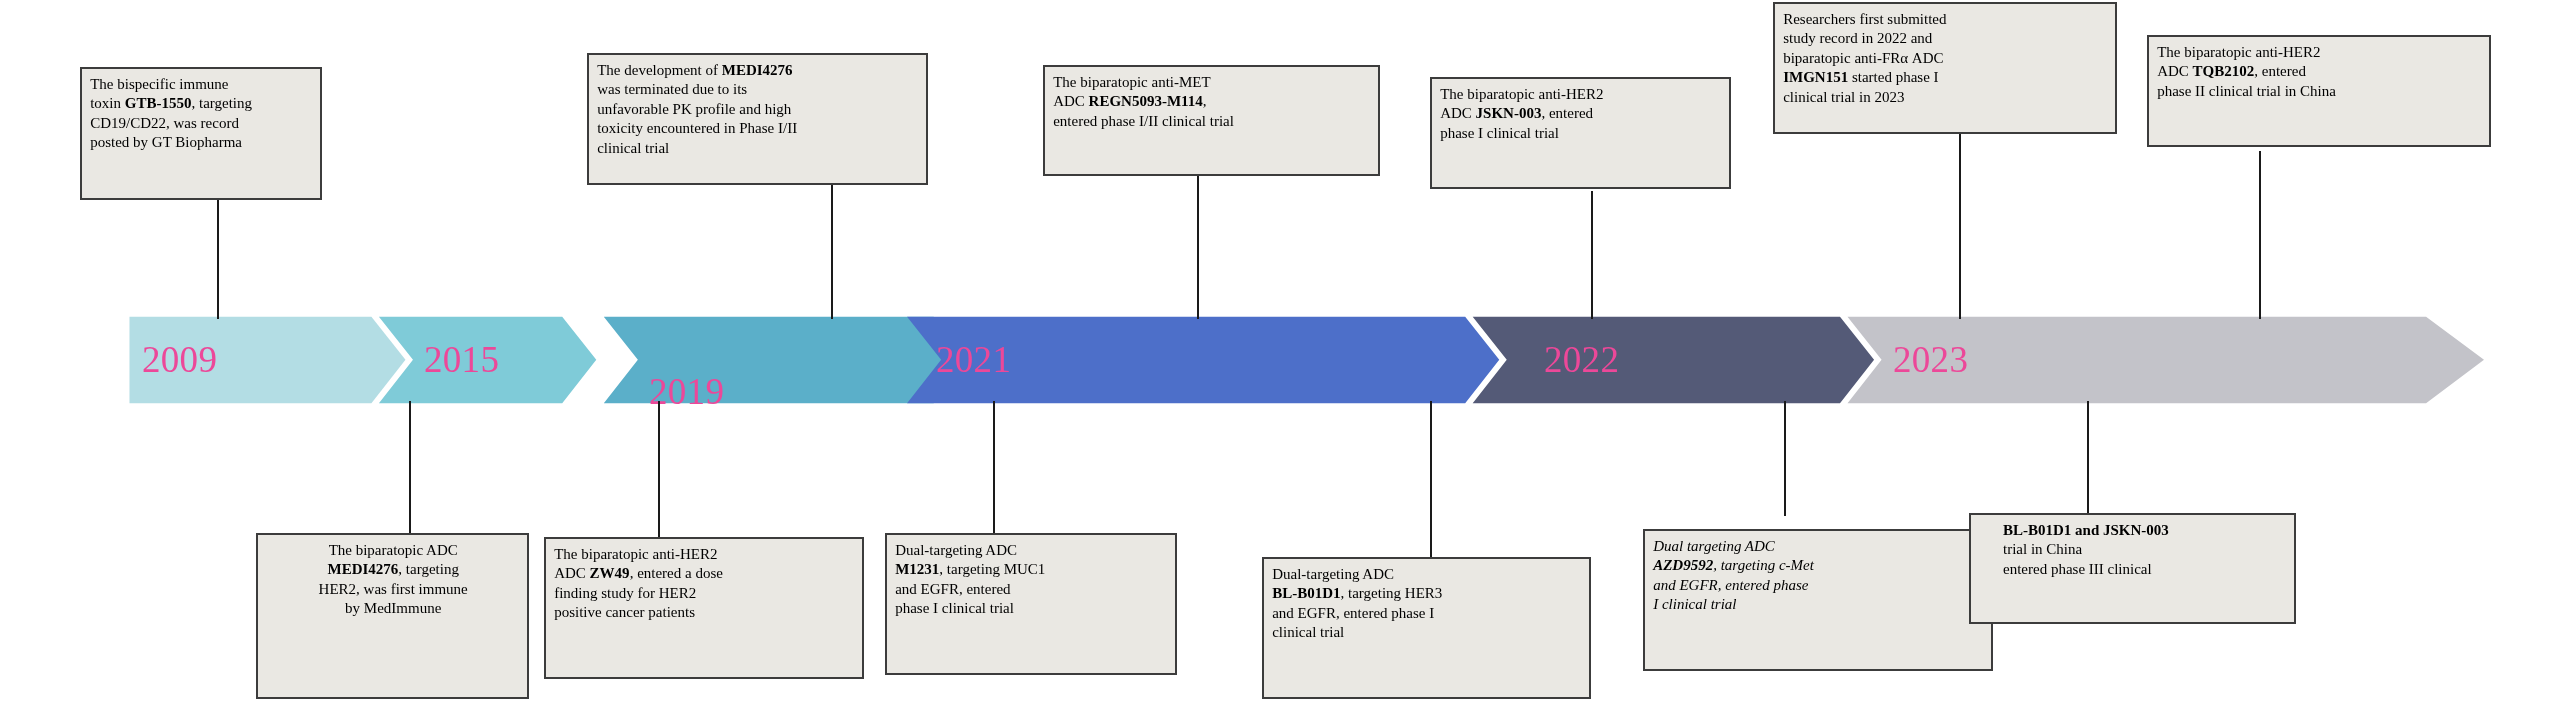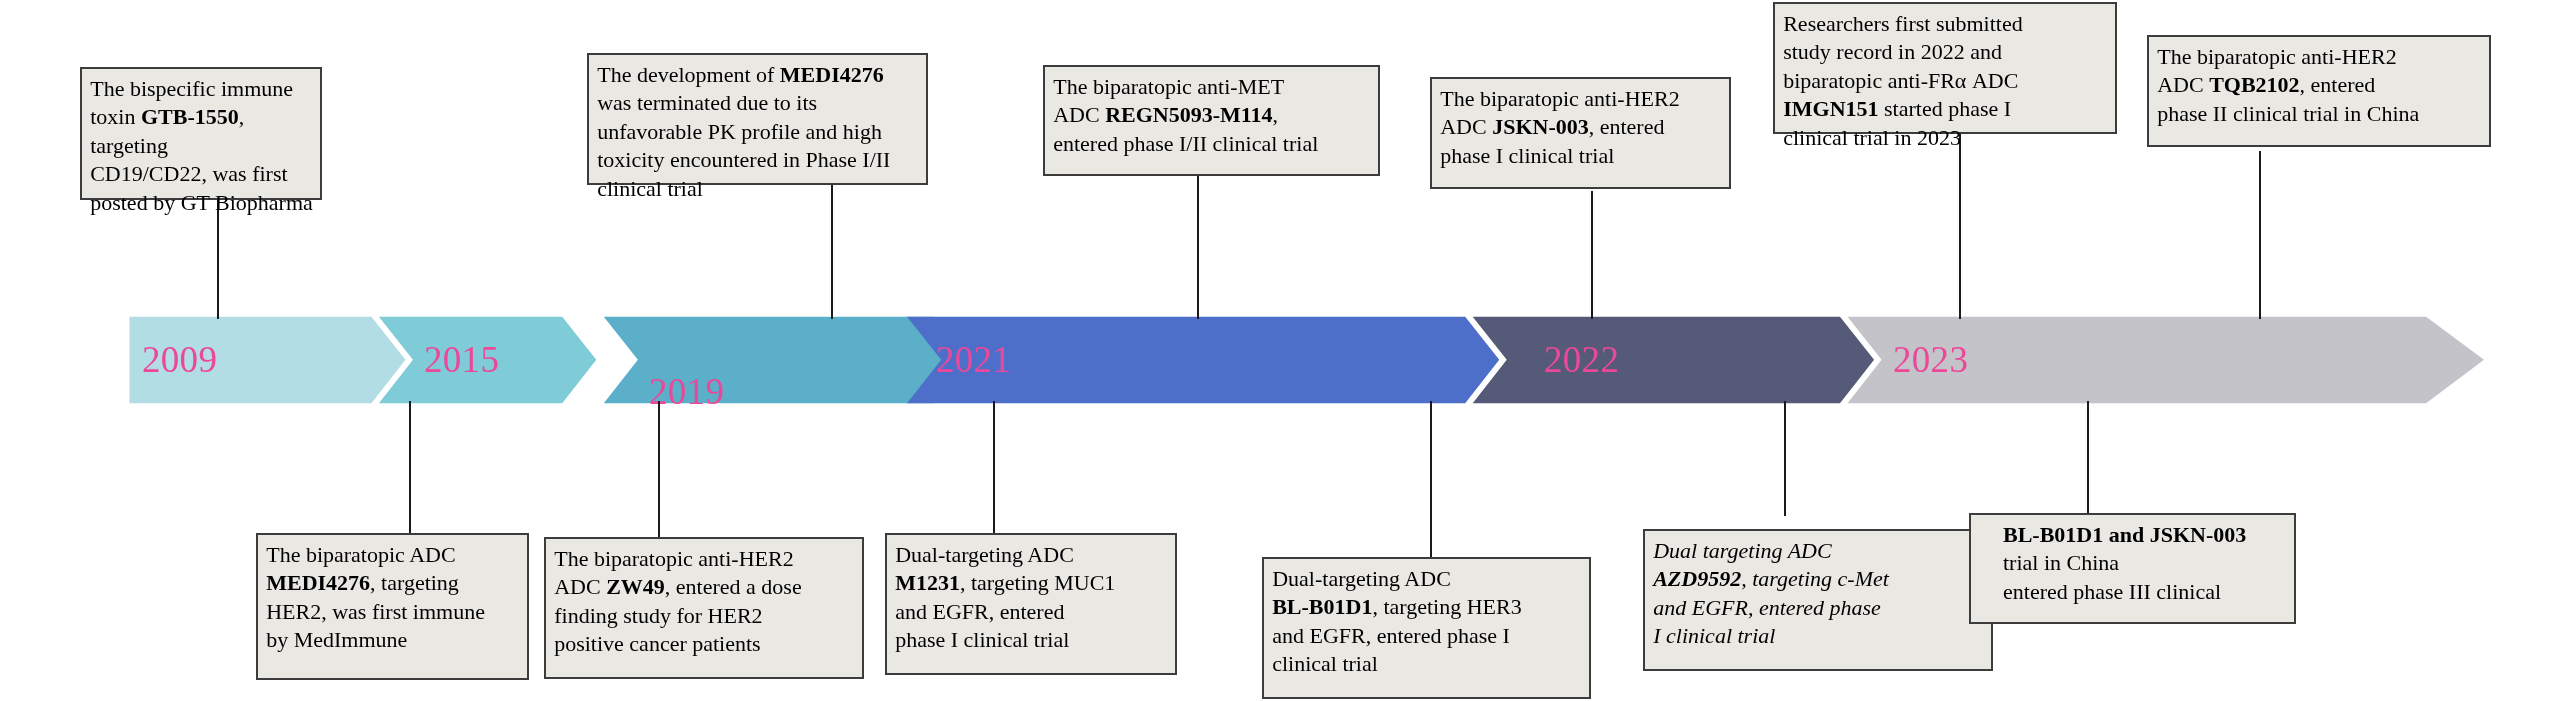--- a/index.html
+++ b/index.html
@@ -11,21 +11,21 @@
   
   .connector{position:absolute;width:2px;background:#1a1a1a;}
 
   
   .callout{
     position:absolute;
     background:#eae8e3;
     border:2px solid #3c3c3c;
     box-sizing:border-box;
     color:#000000;
-    font-size:22px;
+    font-size:15px;
     line-height:1.30;
     padding:5.5px 6.8px 5.5px 8.2px;
   }
   .callout b{font-weight:bold;}
 
   
   #band{position:absolute;left:0;top:0;width:2576px;height:701px;}
 
   .yearlabel{
     position:absolute;
@@ -73,21 +73,21 @@
   <div class="connector" style="left:409px; top:401px; height:134px;"></div>
   <div class="connector" style="left:658px; top:401px; height:136px;"></div>
   <div class="connector" style="left:993px;top:401px; height:132px;"></div>
   <div class="connector" style="left:1430px;top:401px; height:156px;"></div>
   <div class="connector" style="left:1784px;top:401px; height:115px;"></div>
   <div class="connector" style="left:2087px;top:401px; height:142px;"></div>
 
   <div class="callout" style="left:80px;top:67px;width:242px;height:133px;">
     <div><span>The bispecific immune</span></div>
     <div>toxin <b>GTB-1550</b>, targeting</div>
-    <div><span>CD19/CD22, was first</span></div>
+    <div><span>CD19/CD22, was record</span></div>
     <div><span>posted by GT Biopharma</span></div>
   </div>
 
   <div class="callout" style="left:587px;top:53px;width:341px;height:132px;">
     <div>The development of <b>MEDI4276</b></div>
     <div><span>was terminated due to its</span></div>
     <div><span>unfavorable PK profile and high</span></div>
     <div><span>toxicity encountered in Phase I/II</span></div>
     <div><span>clinical trial</span></div>
   </div>
@@ -111,21 +111,21 @@
     <div><b>IMGN151</b> started phase I</div>
     <div><span>clinical trial in 2023</span></div>
   </div>
 
   <div class="callout" style="left:2147px;top:35px;width:344px;height:112px;">
     <div><span>The biparatopic anti-HER2</span></div>
     <div>ADC <b>TQB2102</b>, entered</div>
     <div><span>phase II clinical trial in China</span></div>
   </div>
 
-  <div class="callout" style="left:256px;top:533px;width:273px;height:147px;">
+  <div class="callout" style="left:256px;top:533px;width:273px;height:166px;text-align:center;">
     <div><span>The biparatopic ADC</span></div>
     <div><b>MEDI4276</b>, targeting</div>
     <div><span>HER2, was first immune</span></div>
     <div><span>by MedImmune</span></div>
   </div>
 
   <div class="callout" style="left:544px;top:537px;width:320px;height:142px;">
     <div><span>The biparatopic anti-HER2</span></div>
     <div>ADC <b>ZW49</b>, entered a dose</div>
     <div><span>finding study for HER2</span></div>

